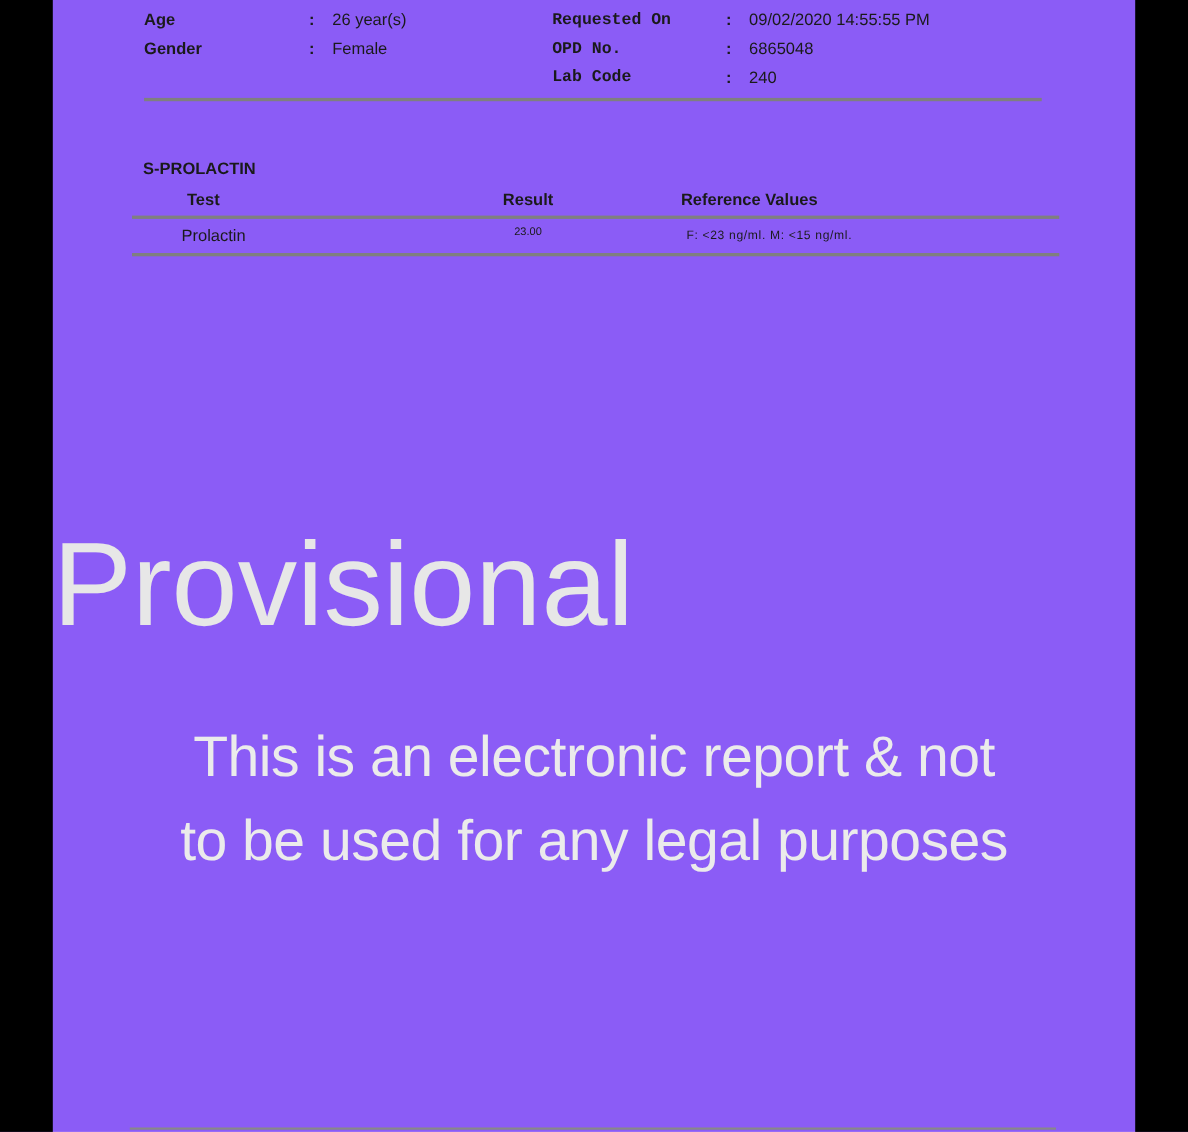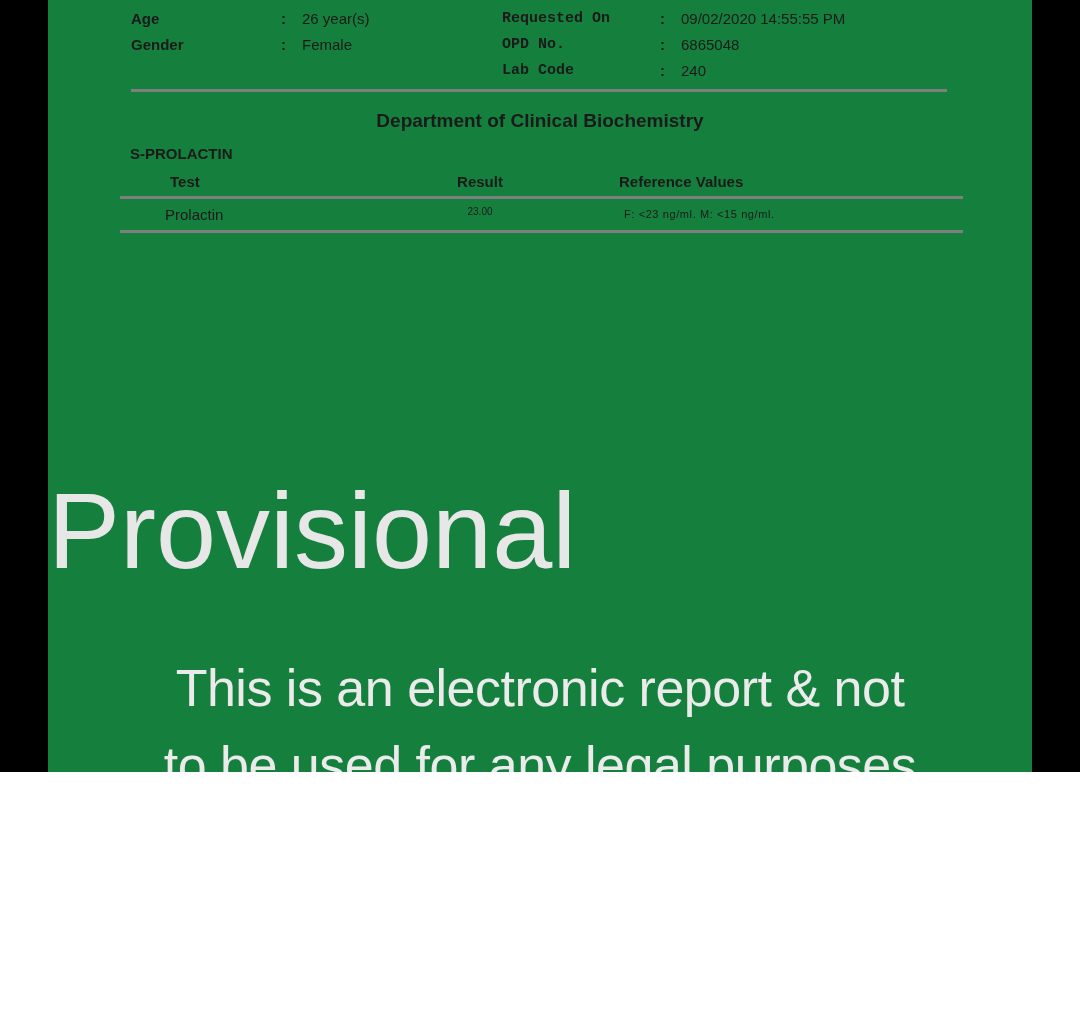--- a/index.html
+++ b/index.html
@@ -1,20 +1,20 @@
 <!DOCTYPE html>
 <html><head>
 <meta charset="utf-8">
 <style>
   html, body { margin: 0; padding: 0; background: #ffffff; }
   .canvas {
     position: relative;
     width: 1080px;
-    height: 772px;
-    background: #15803d;
+    height: 1029px;
+    background: #8b5cf6;
     overflow: hidden;
     font-family: "Liberation Sans", sans-serif;
     color: #1a1a1a;
   }
   .sidebar {
     position: absolute;
     top: 0;
     width: 48px;
     height: 1029px;
     background: #000000;
@@ -119,21 +119,20 @@
     </div>
     <div class="hdr-row">
       <span class="lbl">Lab Code</span>
       <span class="colon">:</span>
       <span class="val">240</span>
     </div>
   </div>
 
   <div class="rule top"></div>
 
-  <div class="heading">Department of Clinical Biochemistry</div>
 
   <div class="panel-name">S-PROLACTIN</div>
 
   <div class="th-test">Test</div>
   <div class="th-result">Result</div>
   <div class="th-ref">Reference Values</div>
 
   <div class="rule thead"></div>
 
   <div class="td-test">Prolactin</div>

